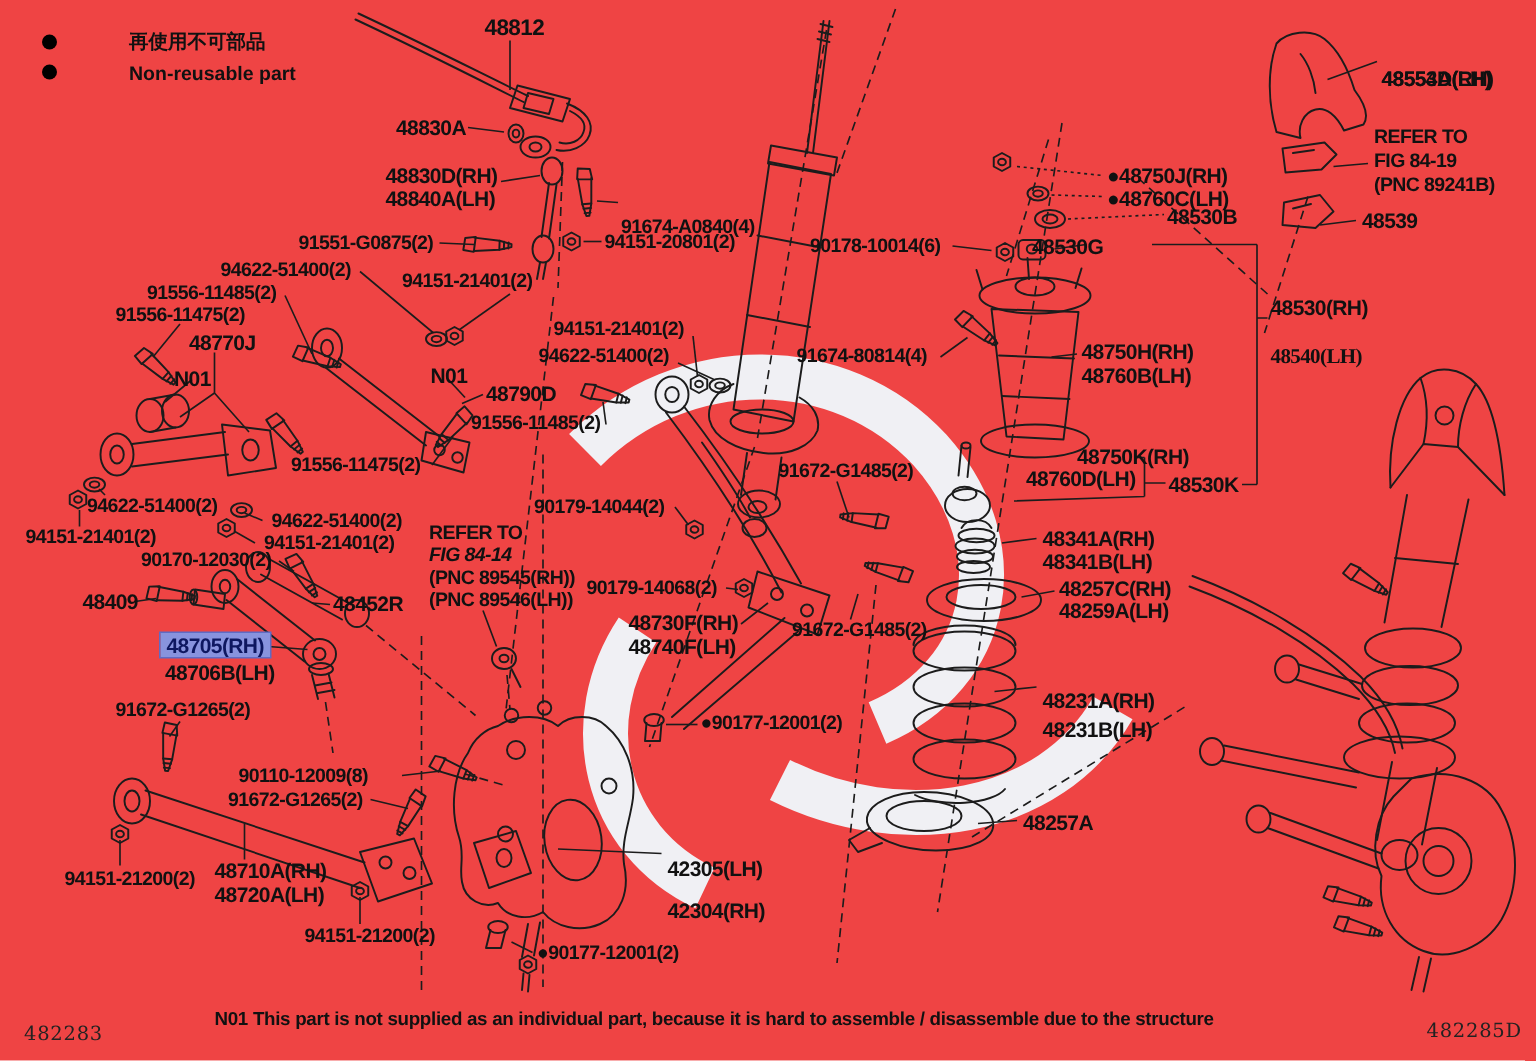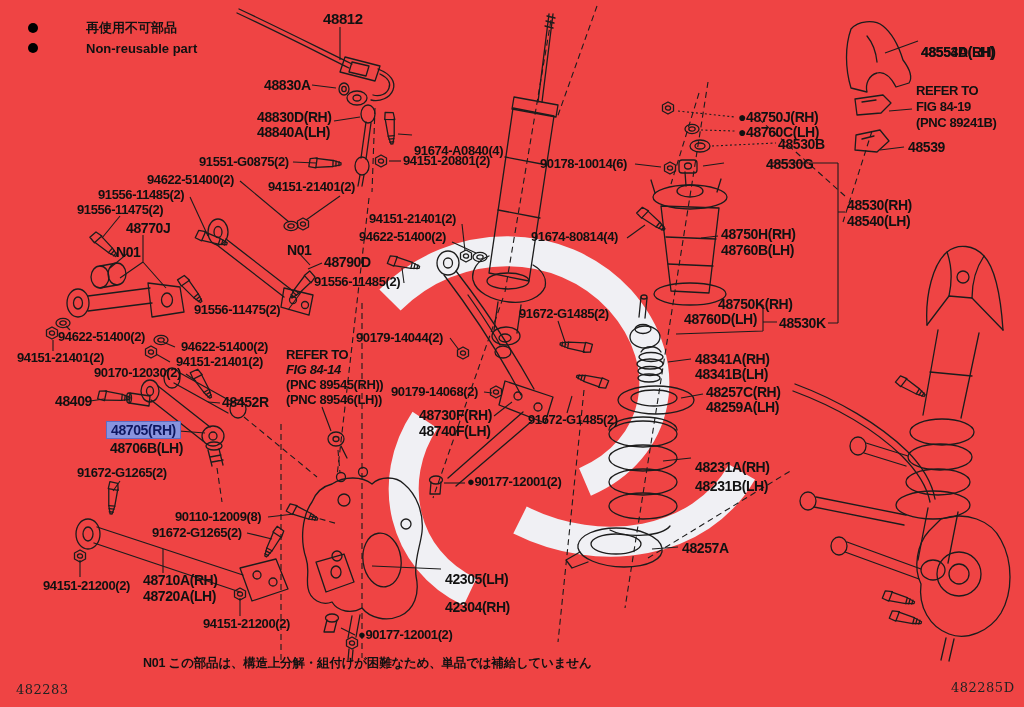--- a/index.html
+++ b/index.html
@@ -354,21 +354,21 @@
       <div class="lbl" style="left: 58px; top: 330px;">94622-51400(2)</div>
       <div class="lbl" style="left: 17px; top: 351px;">94151-21401(2)</div>
       <div class="lbl" style="left: 181px; top: 340px;">94622-51400(2)</div>
       <div class="lbl" style="left: 176px; top: 355px;">94151-21401(2)</div>
       <div class="lbl" style="left: 94px; top: 366px;">90170-12030(2)</div>
       <div class="lbl f14" style="left: 55px; top: 394px;">48409</div>
       <div class="lbl f14" style="left: 222px; top: 395px;">48452R</div>
       <div class="lbl hl f14" style="left: 107px; top: 422px;">48705(RH)</div>
       <div class="lbl f14" style="left: 110px; top: 441px;">48706B(LH)</div>
       <div class="lbl" style="left: 77px; top: 466px;">91672-G1265(2)</div>
-      <div class="lbl" style="left: 175px; top: 510px;">90110-12009(8)</div>
+      <div class="lbl" style="left: 159px; top: 510px;">90110-12009(8)</div>
       <div class="lbl" style="left: 152px; top: 526px;">91672-G1265(2)</div>
       <div class="lbl" style="left: 43px; top: 579px;">94151-21200(2)</div>
       <div class="lbl f14" style="left: 143px; top: 573px; text-align: center;">48710A(RH)</div>
       <div class="lbl f14" style="left: 143px; top: 589px;">48720A(LH)</div>
       <div class="lbl" style="left: 203px; top: 617px;">94151-21200(2)</div>
       <div class="lbl" style="left: 358px; top: 628px;">●90177-12001(2)</div>
       <div class="lbl f14" style="left: 445px; top: 556px; margin-top: 44px;">42304(RH)</div>
       <div class="lbl f14" style="left: 445px; top: 572px;">42305(LH)</div>
       <div class="lbl" style="left: 286px; top: 348px;">REFER TO</div>
       <div class="lbl" style="left: 286px; top: 363px; font-style: italic;">FIG 84-14</div>
@@ -378,32 +378,32 @@
       <div class="lbl" style="left: 391px; top: 385px;">90179-14068(2)</div>
       <div class="lbl f14" style="left: 419px; top: 408px;">48730F(RH)</div>
       <div class="lbl f14" style="left: 419px; top: 424px;">48740F(LH)</div>
       <div class="lbl" style="left: 519px; top: 307px;">91672-G1485(2)</div>
       <div class="lbl" style="left: 528px; top: 413px;">91672-G1485(2)</div>
       <div class="lbl" style="left: 467px; top: 475px;">●90177-12001(2)</div>
       <div class="lbl" style="left: 369px; top: 212px;">94151-21401(2)</div>
       <div class="lbl" style="left: 359px; top: 230px;">94622-51400(2)</div>
       <div class="lbl" style="left: 531px; top: 230px;">91674-80814(4)</div>
       <div class="lbl" style="left: 540px; top: 157px;">90178-10014(6)</div>
-      <div class="lbl f14" style="left: 766px; top: 157px;">48530G</div>
+      <div class="lbl f14" style="left: 688px; top: 157px;">48530G</div>
       <div class="lbl f14" style="left: 738px; top: 110px;">●48750J(RH)</div>
       <div class="lbl f14" style="left: 738px; top: 125px;">●48760C(LH)</div>
       <div class="lbl f14" style="left: 778px; top: 137px;">48530B</div>
       <div class="lbl f14" style="left: 921px; top: 45px;">48553D(RH)</div>
       <div class="lbl f14" style="left: 921px; top: 45px;">48554A(LH)</div>
       <div class="lbl" style="left: 916px; top: 84px;">REFER TO</div>
       <div class="lbl" style="left: 916px; top: 100px;">FIG 84-19</div>
       <div class="lbl" style="left: 916px; top: 116px;">(PNC 89241B)</div>
       <div class="lbl f14" style="left: 908px; top: 140px;">48539</div>
       <div class="lbl f14" style="left: 847px; top: 198px;">48530(RH)</div>
-      <div class="lbl f14" style="left: 847px; top: 214px;">48540(LH)</div>
+      <div class="lbl f14" style="left: 847px; top: 232px; font-family: Liberation Serif, serif;">48540(LH)</div>
       <div class="lbl f14" style="left: 721px; top: 227px;">48750H(RH)</div>
       <div class="lbl f14" style="left: 721px; top: 243px;">48760B(LH)</div>
       <div class="lbl f14" style="left: 718px; top: 297px;">48750K(RH)</div>
       <div class="lbl f14" style="left: 684px; top: 312px;">48760D(LH)</div>
       <div class="lbl f14" style="left: 779px; top: 316px;">48530K</div>
       <div class="lbl f14" style="left: 695px; top: 352px;">48341A(RH)</div>
       <div class="lbl f14" style="left: 695px; top: 367px;">48341B(LH)</div>
       <div class="lbl f14" style="left: 706px; top: 385px;">48257C(RH)</div>
       <div class="lbl f14" style="left: 706px; top: 400px;">48259A(LH)</div>
       <div class="lbl f14" style="left: 695px; top: 460px;">48231A(RH)</div>
@@ -415,18 +415,18 @@
   <div class="lrow">
     <span class="ldot"></span>
     <span class="ltext">再使用不可部品</span>
   </div>
   <div class="lrow">
     <span class="ldot"></span>
     <span class="ltext">Non-reusable part</span>
   </div>
 </div>
 
-<div class="note" style="left:143px;top:655px">N01 この部品は、構造上分解・組付けが困難なため、単品では補給していません</div>
+<div class="note" style="left:143px;top:672px">N01 This part is not supplied as an individual part, because it is hard to assemble / disassemble due to the structure</div>
 
 <div class="corner" style="left:16px;top:682px">482283</div>
 <div class="corner" style="left:951px;top:680px">482285D</div>
 
 </div>
 
 </body></html>

